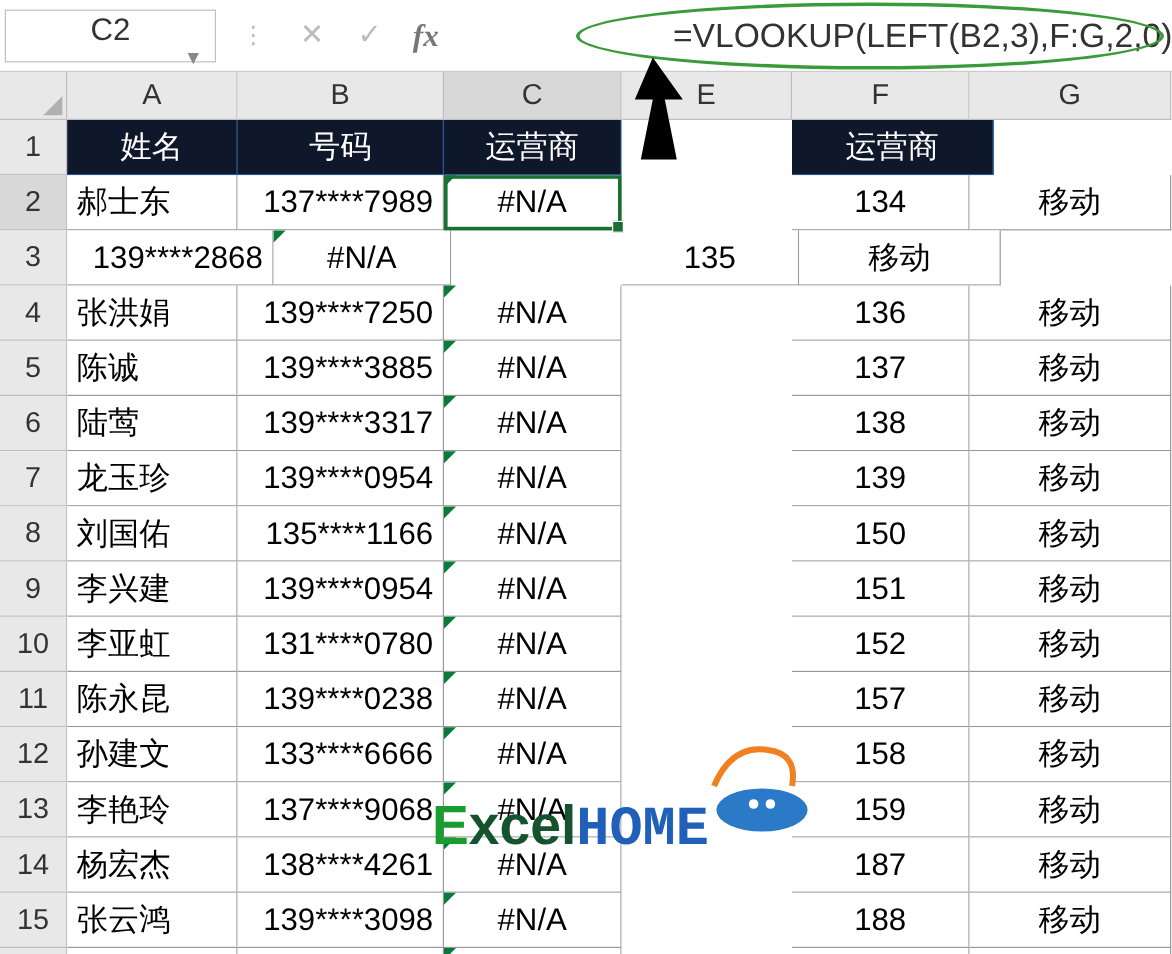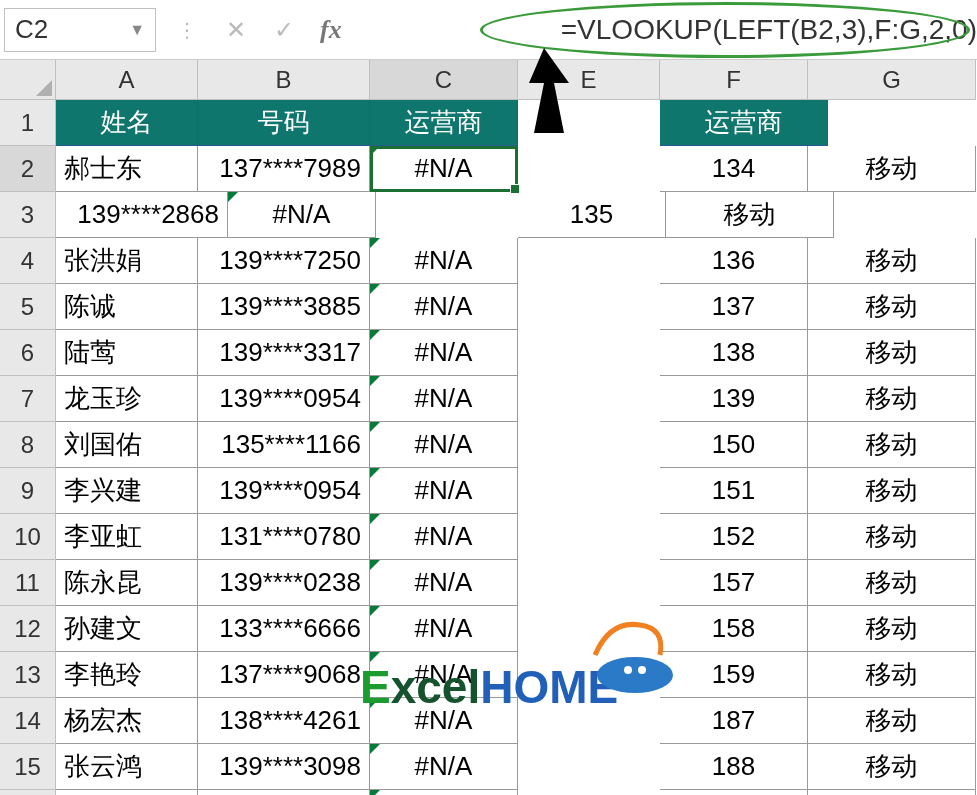--- a/index.html
+++ b/index.html
@@ -1,19 +1,19 @@
 <!DOCTYPE html>
 <html><head>
 <meta charset="utf-8">
 <style>
 * { box-sizing: border-box; margin: 0; padding: 0; }
 body { font-family: "Microsoft YaHei", Arial, sans-serif; background: #fff; width: 977px; height: 795px; overflow: hidden; position: relative; }
 
 .formula-bar { display: flex; align-items: center; height: 60px; border-bottom: 1px solid #ccc; position: relative; }
-.name-box { width: 152px; height: 44px; border: 1px solid #c0c0c0; display: flex; align-items: center; padding: 0 10px; font-size: 26px; color: #333; background: #fff; margin: 8px 0 8px 4px; }
+.name-box { width: 176px; height: 44px; border: 1px solid #c0c0c0; display: flex; align-items: center; padding: 0 10px; font-size: 26px; color: #333; background: #fff; margin: 8px 0 8px 4px; flex-direction: column; }
 .name-box-dd { margin-left: auto; color: #888; font-size: 16px; }
 .fb-sep { width: 8px; }
 .fb-btn { width: 48px; height: 44px; display: flex; align-items: center; justify-content: center; color: #bbb; font-size: 24px; }
 .fb-btn.dotty { font-size: 20px; letter-spacing: 2px; }
 .fx-label { font-family: "Times New Roman", serif; font-style: italic; font-size: 26px; color: #777; padding: 0 12px; font-weight: bold; }
 .formula-input { flex: 1; font-size: 28px; color: #333; padding-left: 8px; font-family: Arial, sans-serif; text-align: right; }
 .formula-circle { position: absolute; left: 480px; top: 2px; width: 490px; height: 56px; border: 3px solid #3a9b3a; border-radius: 50%; pointer-events: none; }
 
 .arrow { position: absolute; left: 504px; top: 48px; pointer-events: none; z-index: 5; }
 
@@ -21,37 +21,37 @@
 .col-headers { display: flex; height: 40px; }
 .corner { width: 56px; height: 40px; background: #e8e8e8; border-right: 1px solid #bfbfbf; border-bottom: 1px solid #bfbfbf; position: relative; }
 .corner::after { content: ""; position: absolute; right: 3px; bottom: 3px; width: 0; height: 0; border-style: solid; border-width: 0 0 16px 16px; border-color: transparent transparent #b0b0b0 transparent; }
 .col-h { height: 40px; background: #e8e8e8; border-right: 1px solid #bfbfbf; border-bottom: 1px solid #bfbfbf; display: flex; align-items: center; justify-content: center; font-size: 24px; color: #333; font-family: Arial; }
 .col-h.sel { background: #d8d8d8; }
 
 .row { display: flex; height: 46px; }
 .row-h { width: 56px; background: #e8e8e8; border-right: 1px solid #bfbfbf; border-bottom: 1px solid #bfbfbf; display: flex; align-items: center; justify-content: center; font-size: 24px; color: #333; font-family: Arial; }
 .row-h.sel { background: #d8d8d8; }
 .cell { border-right: 1px solid #999; border-bottom: 1px solid #999; display: flex; align-items: center; padding: 0 8px; font-size: 26px; color: #000; position: relative; background: #fff; }
-.cell.hdr { background: #0f766e; color: #fff; justify-content: center; border-color: #2a5a94; }
+.cell.hdr { background: #0f172a; color: #fff; justify-content: center; border-color: #2a5a94; }
 .cell.ctr { justify-content: center; font-family: Arial; }
 .cell.rgt { justify-content: flex-end; font-family: Arial; }
 .cell.cn { font-family: "Microsoft YaHei"; }
 .cell.empty { border-right: none; border-bottom: none; }
 
 .err-mark::before { content: ""; position: absolute; left: 0; top: 0; width: 0; height: 0; border-style: solid; border-width: 10px 10px 0 0; border-color: #0a7a3a transparent transparent transparent; }
 
 .sel-box { position: absolute; border: 3px solid #1a7030; pointer-events: none; z-index: 3; }
 .sel-box::after { content: ""; position: absolute; right: -5px; bottom: -5px; width: 8px; height: 8px; background: #1a7030; border: 1px solid #fff; }
 
 .watermark { position: absolute; left: 360px; top: 660px; z-index: 10; pointer-events: none; }
 .wm-hat { position: absolute; left: 220px; top: -60px; }
 .wm-text { font-size: 46px; font-weight: bold; font-family: Arial; }
 .wm-e { color: #1a9c2f; }
 .wm-xcel { color: #14532d; }
-.wm-home { color: #2060b8; }
+.wm-home { color: #2060b8; font-family: Liberation Mono, monospace; }
 
 .colA { width: 142px; }
 .colB { width: 172px; }
 .colC { width: 148px; }
 .colE { width: 142px; }
 .colF { width: 148px; }
 .colG { width: 168px; }
 </style>
 </head>
 <body>

